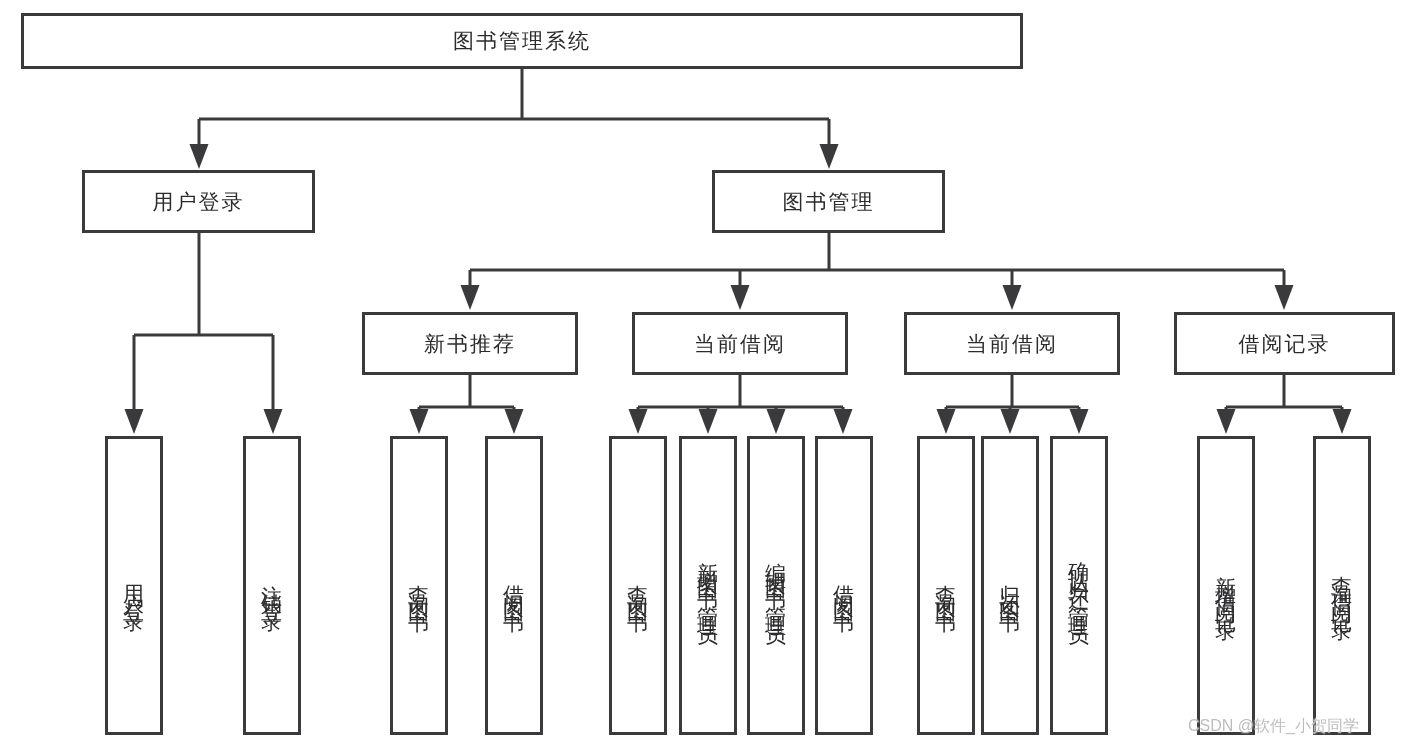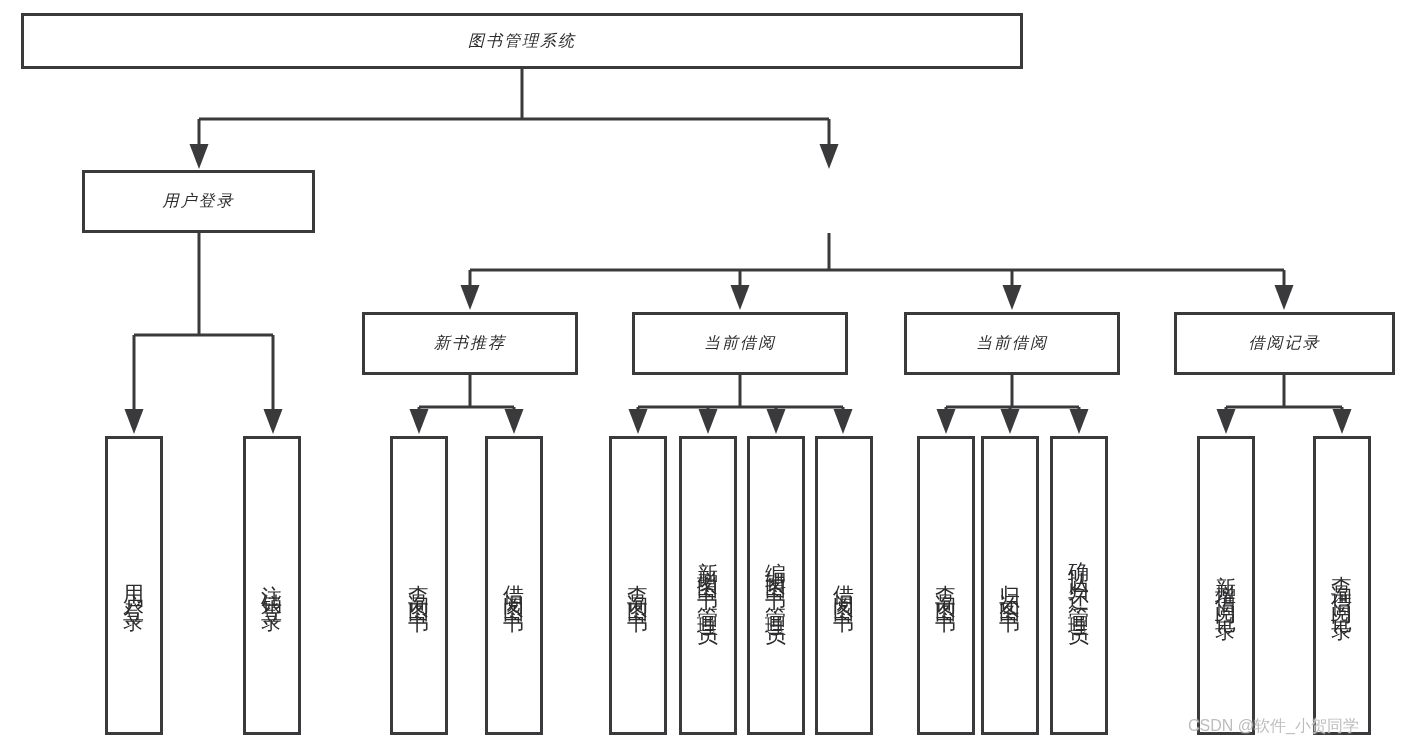--- a/index.html
+++ b/index.html
@@ -27,24 +27,23 @@
     position: absolute;
     box-sizing: border-box;
     border: 3px solid #3a3a3c;
     background: #ffffff;
     display: flex;
     align-items: center;
     justify-content: center;
     color: #2b2b2d;
   }
   .node-h {
-    font-size: 16px;
+    font-size: 21px;
     letter-spacing: 2px;
     white-space: nowrap;
-    font-style: italic;
   }
   .node-v .label-v {
     writing-mode: vertical-rl;
     text-orientation: mixed;
     font-size: 21px;
     line-height: 1;
     letter-spacing: 9px;
     white-space: nowrap;
   }
   
@@ -119,20 +118,23 @@
     <use href="#ah" transform="translate(1342,409)"></use>
   </svg>
 
   <div class="node node-h n-root">
     <span>图书管理系统</span>
   </div>
 
   <div class="node node-h n-login">
     <span>用户登录</span>
   </div>
+  <div class="node node-h n-mgmt">
+    <span>图书管理</span>
+  </div>
 
   <div class="node node-h n-l3 n-newrec">
     <span>新书推荐</span>
   </div>
   <div class="node node-h n-l3 n-borrow">
     <span>当前借阅</span>
   </div>
   <div class="node node-h n-l3 n-current">
     <span>当前借阅</span>
   </div>

